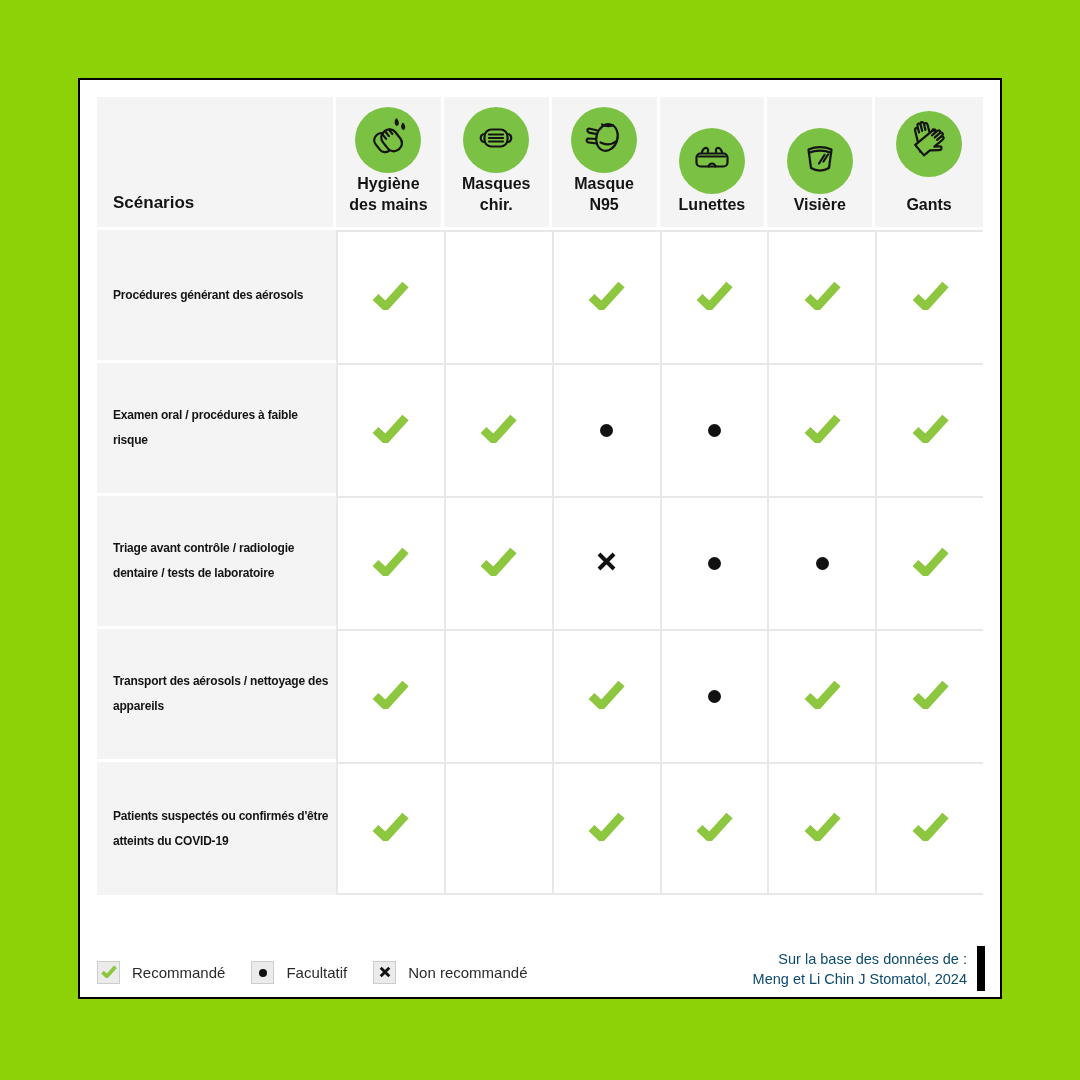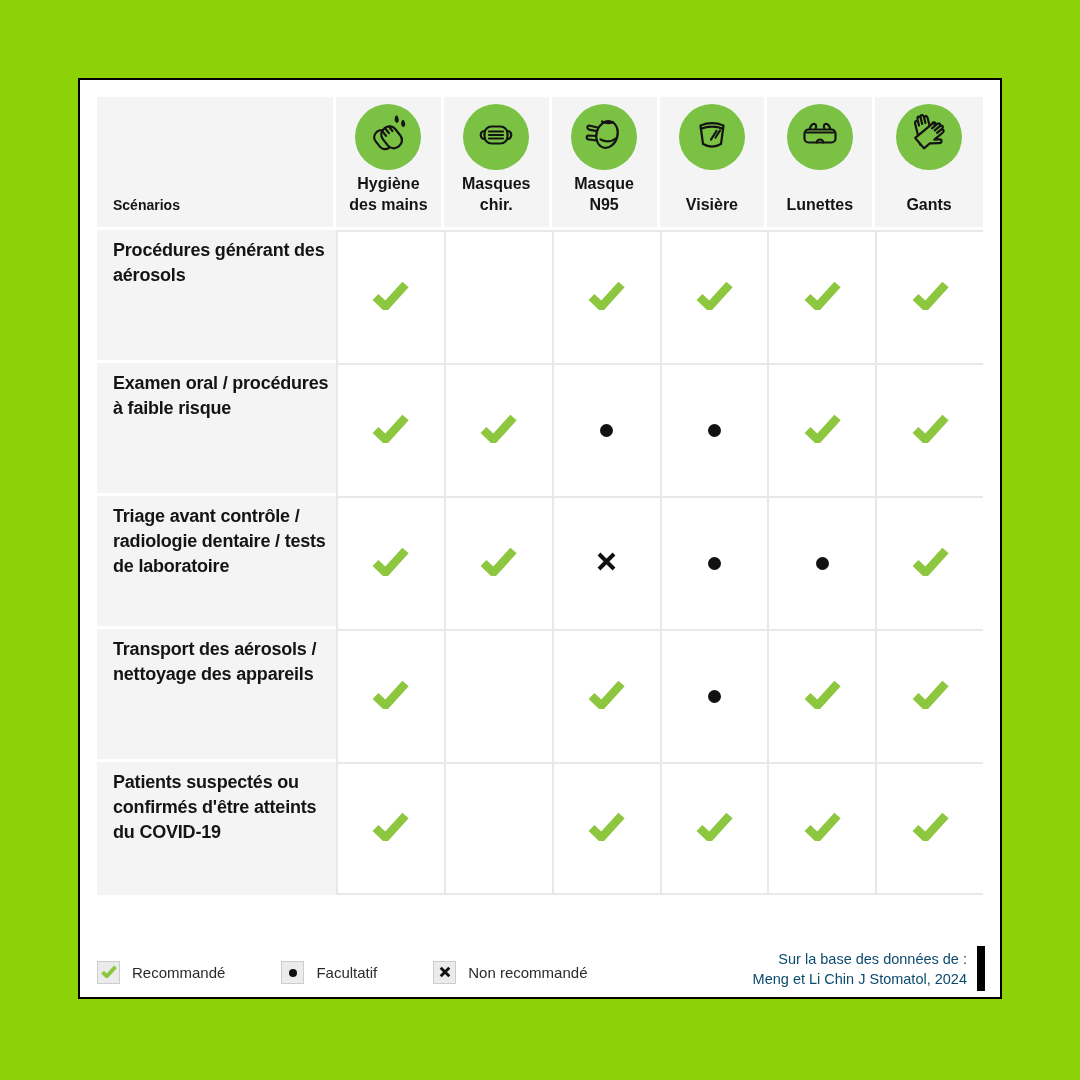--- a/index.html
+++ b/index.html
@@ -6,38 +6,38 @@
   body{width:1080px;height:1080px;font-family:"Liberation Sans",sans-serif;}
   .page{position:relative;width:1080px;height:1080px;background:var(--page-bg,#8DD207);overflow:hidden;}
   .card{position:absolute;left:78px;top:78px;width:924px;height:921px;background:#fff;
         border:2px solid #000;box-sizing:border-box;}
   .grid{position:absolute;left:17px;top:17px;width:886px;display:grid;
         grid-template-columns:239px repeat(6,1fr);grid-auto-rows:133px;}
   .cell{box-sizing:border-box;}
   .head{background:var(--cell-bg,#F4F4F4);border-right:3px solid #fff;border-bottom:3px solid #fff;}
   .head.lastcol{border-right:none;gap:17px;}
   .corner{display:flex;align-items:flex-end;padding:0 10px 14px 16px;
-          font-weight:bold;font-size:14px;color:#141414;}
-  .col-head{display:flex;flex-direction:column;align-items:center;justify-content:space-between;
+          font-weight:bold;font-size:17px;color:#141414;}
+  .col-head{display:flex;flex-direction:column;align-items:center;justify-content:flex-end;
             padding:7px 2px 12px;}
   .icon-circle{width:66px;height:66px;border-radius:50%;background:var(--icon-circle,#7BC143);
                display:flex;align-items:center;justify-content:center;flex:0 0 auto;}
   .col-label{font-weight:bold;font-size:16px;line-height:21px;text-align:center;
              white-space:pre-line;color:#141414;}
   .row-label{background:var(--cell-bg,#F4F4F4);border-bottom:3px solid #fff;display:flex;
-             align-items:flex-start;padding:8px 4px 8px 16px;font-weight:bold;font-size:18px;
+             align-items:center;padding:8px 4px 8px 16px;font-weight:bold;font-size:12px;
              line-height:25px;letter-spacing:-0.2px;color:#141414;}
   .row-label.lastrow{border-bottom:none;}
   .mark-cell{background:#fff;border-left:2px solid var(--grid-line,#E8E8E8);
              border-top:2px solid var(--grid-line,#E8E8E8);
              display:flex;align-items:center;justify-content:center;}
   .mark-cell.lastrow{border-bottom:2px solid var(--grid-line,#E8E8E8);}
   .dot{width:13px;height:13px;border-radius:50%;background:#111;display:inline-block;}
   .dot.small{width:8px;height:8px;}
-  .legend{position:absolute;left:17px;top:881px;display:flex;align-items:center;gap:56px;text-align:center;}
+  .legend{position:absolute;left:17px;top:881px;display:flex;align-items:center;gap:26px;text-align:center;}
   .legend-item{display:flex;align-items:center;gap:12px;}
   .legend-box{width:23px;height:23px;background:var(--legend-box-bg,#EBEBEB);
               border:1px solid var(--legend-box-border,#CDCDCD);box-sizing:border-box;
               display:flex;align-items:center;justify-content:center;}
   .legend-label{font-size:15px;color:#2b2b2b;}
   .source{position:absolute;right:15px;top:866px;display:flex;align-items:center;gap:10px;}
   .source-text{text-align:right;font-size:14.5px;line-height:20px;color:#0c4a6e;}
   .source-bar{width:8px;height:45px;background:#000;}
 </style>
 </head>
@@ -98,42 +98,42 @@
    </g>
               </svg></span>
           </span>
                  <span class="col-label">Masque
 N95</span>
         </div>
         <div class="cell head col-head">
           <span class="icon-circle">
                    <span><svg width="48" height="48" viewBox="0 0 48 48">
                 <g fill="none" stroke="#141414" stroke-width="2.2" stroke-linecap="round" stroke-linejoin="round">
-     <path d="M12.5 14.5 C20 11.5 28 11.5 35.5 14.5 L33 33 C27 36.5 21 36.5 15 33 Z"></path>
-     <path d="M12.9 17.8 C20 15 28 15 35.1 17.8"></path>
-     <path d="M28.5 20 L23 28.5"></path>
-                  <path d="M32 19.5 L27.5 26.5"></path>
-   </g>
-              </svg></span>
-          </span>
-                 <span class="col-label">Visière</span>
-        </div>
-        <div class="cell head col-head">
-          <span class="icon-circle">
-                   <span><svg width="48" height="48" viewBox="0 0 48 48">
-                <g fill="none" stroke="#141414" stroke-width="2.2" stroke-linecap="round" stroke-linejoin="round">
      <path d="M13.5 19.5 C14 14.5 16.5 12.5 18.5 13 C20.3 13.5 20.3 15.5 19.8 17"></path>
      <path d="M34.5 19.5 C34 14.5 31.5 12.5 29.5 13 C27.7 13.5 27.7 15.5 28.2 17"></path>
      <rect x="8.5" y="18.5" width="31" height="13" rx="4" fill="#7BC143"></rect>
      <path d="M10.5 21.5 h27"></path>
      <path d="M20.5 31.5 C21.5 27.5 26.5 27.5 27.5 31.5"></path>
    </g>
               </svg></span>
           </span>
                  <span class="col-label">Lunettes</span>
+        </div>
+        <div class="cell head col-head">
+          <span class="icon-circle">
+                   <span><svg width="48" height="48" viewBox="0 0 48 48">
+                <g fill="none" stroke="#141414" stroke-width="2.2" stroke-linecap="round" stroke-linejoin="round">
+     <path d="M12.5 14.5 C20 11.5 28 11.5 35.5 14.5 L33 33 C27 36.5 21 36.5 15 33 Z"></path>
+     <path d="M12.9 17.8 C20 15 28 15 35.1 17.8"></path>
+     <path d="M28.5 20 L23 28.5"></path>
+                  <path d="M32 19.5 L27.5 26.5"></path>
+   </g>
+              </svg></span>
+          </span>
+                 <span class="col-label">Visière</span>
         </div>
         <div class="cell head col-head lastcol">
           <span class="icon-circle">
                    <span><svg width="48" height="48" viewBox="0 0 48 48">
                 <g fill="none" stroke="#141414" stroke-width="2.2" stroke-linecap="round" stroke-linejoin="round">
      <g transform="translate(-3.5,-2.5) rotate(-14 22 20)">
                     <path d="M15 35 L15 14.5 Q15 11 16.7 11 Q18.4 11 18.4 14.5 L18.4 16 L18.4 10.5 Q18.4 7.2 20.1 7.2 Q21.8 7.2 21.8 10.5 L21.8 15.2 L21.8 9.8 Q21.8 6.5 23.5 6.5 Q25.2 6.5 25.2 9.8 L25.2 15 L25.2 11.5 Q25.2 8.4 26.9 8.4 Q28.6 8.4 28.6 11.5 L28.6 21.5 L31.6 17.4 Q32.9 15.6 34.3 16.9 Q35.7 18.2 34.3 20 L28.6 27.3 L28.6 35 Z" fill="#7BC143"></path>
                   </g>
      <g transform="translate(2,3.5) rotate(50 24 22)">
                     <path d="M15 35 L15 14.5 Q15 11 16.7 11 Q18.4 11 18.4 14.5 L18.4 16 L18.4 10.5 Q18.4 7.2 20.1 7.2 Q21.8 7.2 21.8 10.5 L21.8 15.2 L21.8 9.8 Q21.8 6.5 23.5 6.5 Q25.2 6.5 25.2 9.8 L25.2 15 L25.2 11.5 Q25.2 8.4 26.9 8.4 Q28.6 8.4 28.6 11.5 L28.6 21.5 L31.6 17.4 Q32.9 15.6 34.3 16.9 Q35.7 18.2 34.3 20 L28.6 27.3 L28.6 35 Z" fill="#7BC143"></path>

